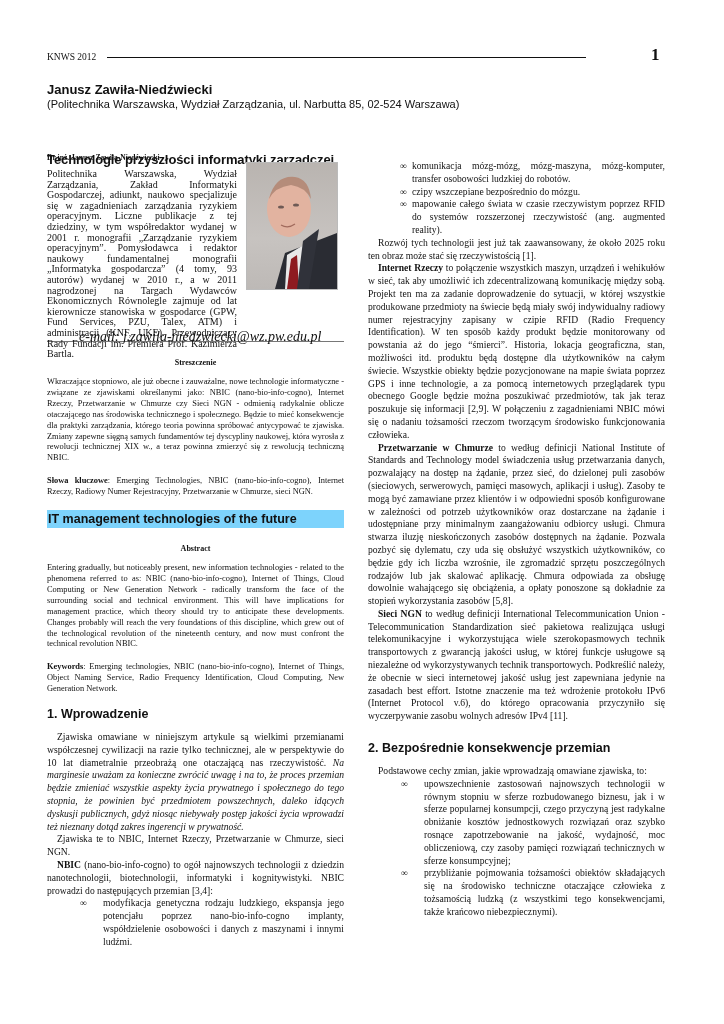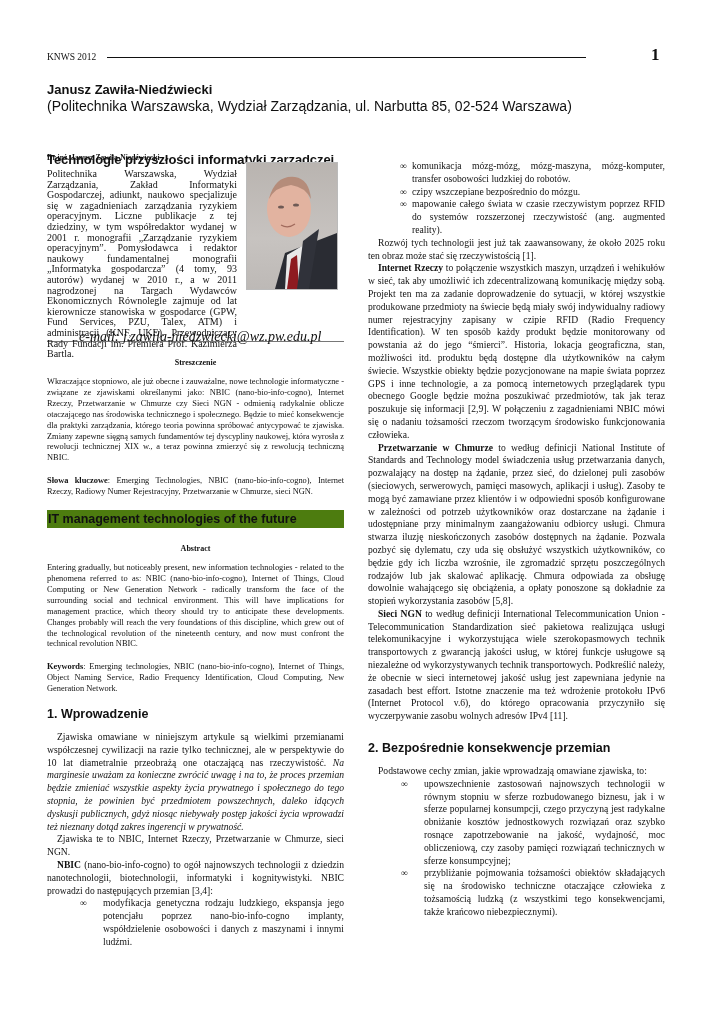--- a/index.html
+++ b/index.html
@@ -5,39 +5,39 @@
   html, body { margin: 0; padding: 0; background: #ffffff; }
   body { width: 724px; height: 1024px; position: relative; overflow: hidden; color: #111; }
   .page { position: absolute; left: 0; top: 0; width: 724px; height: 1024px; }
 
   .running-head { position: absolute; top: 50px; left: 47px; width: 620px; height: 14px; }
   .rh-label { position: absolute; left: 0; top: 2px; font-family: "Liberation Serif", serif; font-size: 9.5px; }
   .rh-rule { position: absolute; left: 60px; top: 7px; width: 479px; height: 0; border-top: 1.6px solid #111; }
   .rh-num { position: absolute; left: 604px; top: -5px; font-family: "Liberation Serif", serif; font-weight: bold; font-size: 17px; }
 
   .author-head { position: absolute; left: 47px; top: 82px; font-family: "Liberation Sans", sans-serif; font-weight: bold; font-size: 13px; }
-  .affil-head { position: absolute; left: 47px; top: 98px; font-family: "Liberation Sans", sans-serif; font-size: 14px; }
+  .affil-head { position: absolute; left: 47px; top: 98px; font-family: "Liberation Sans", sans-serif; font-size: 11px; }
   .main-title { position: absolute; left: 47px; top: 124px; font-family: "Liberation Sans", sans-serif; font-weight: bold; font-size: 13px; letter-spacing: -0.1px; margin-top: 28px; }
 
   .col { position: absolute; font-family: "Liberation Serif", serif; color: #111; }
   .col-left { left: 47px; top: 150px; width: 297px; }
   .col-right { left: 368px; top: 160px; width: 297px; }
 
   .bio-box { position: relative; height: 191px; border-bottom: 1.5px solid #777; margin-bottom: 8px; }
   .bio-name { position: absolute; left: 0; top: 3px; font-weight: bold; font-size: 7.6px; }
   .bio-text { position: absolute; left: 0; top: 19px; width: 190px; font-size: 10px; line-height: 10.6px; text-align: justify; }
   .bio-photo { position: absolute; left: 199px; top: 12px; width: 90px; height: 126px; border: 1px solid #bbb;
                background: linear-gradient(180deg, #b9b4b0 0%, #c7c3c0 60%, #bdb9b6 100%); overflow: hidden; }
   .bio-email { position: absolute; left: 0; top: 179px; font-style: italic; font-size: 14px; padding-left: 32px; }
 
   .section-label { text-align: center; font-weight: bold; font-size: 8px; margin: 16px 0 10px 0; }
   .small-para { font-size: 8.4px; line-height: 10.9px; text-align: justify; margin: 0 0 12px 0; }
   .small-para b { font-weight: bold; }
 
-  .en-title { font-family: "Liberation Sans", sans-serif; font-weight: bold; font-size: 12.5px; background: #4d7c0f;
+  .en-title { font-family: "Liberation Sans", sans-serif; font-weight: bold; font-size: 12.5px; background: #7dd3fc;
               padding: 2px 0 2px 1px; margin: 6px 0 10px 0; }
 
   .sec-heading { font-family: "Liberation Sans", sans-serif; font-weight: bold; font-size: 12.5px; margin: 12px 0 10px 0; }
   .body-para { font-size: 9.6px; line-height: 12.8px; text-align: justify; margin: 0; text-indent: 10px; }
   .body-para i { font-style: italic; }
   .body-para b { font-weight: bold; }
   .bullets { margin: 0; padding: 0; list-style: none; }
   .bullet { position: relative; font-size: 9.6px; line-height: 12.8px; text-align: justify; padding-left: 56px; }
   .bullet .bsym { position: absolute; left: 33px; top: 0; font-size: 9.5px; }
   .right-bullet { padding-left: 44px; }

